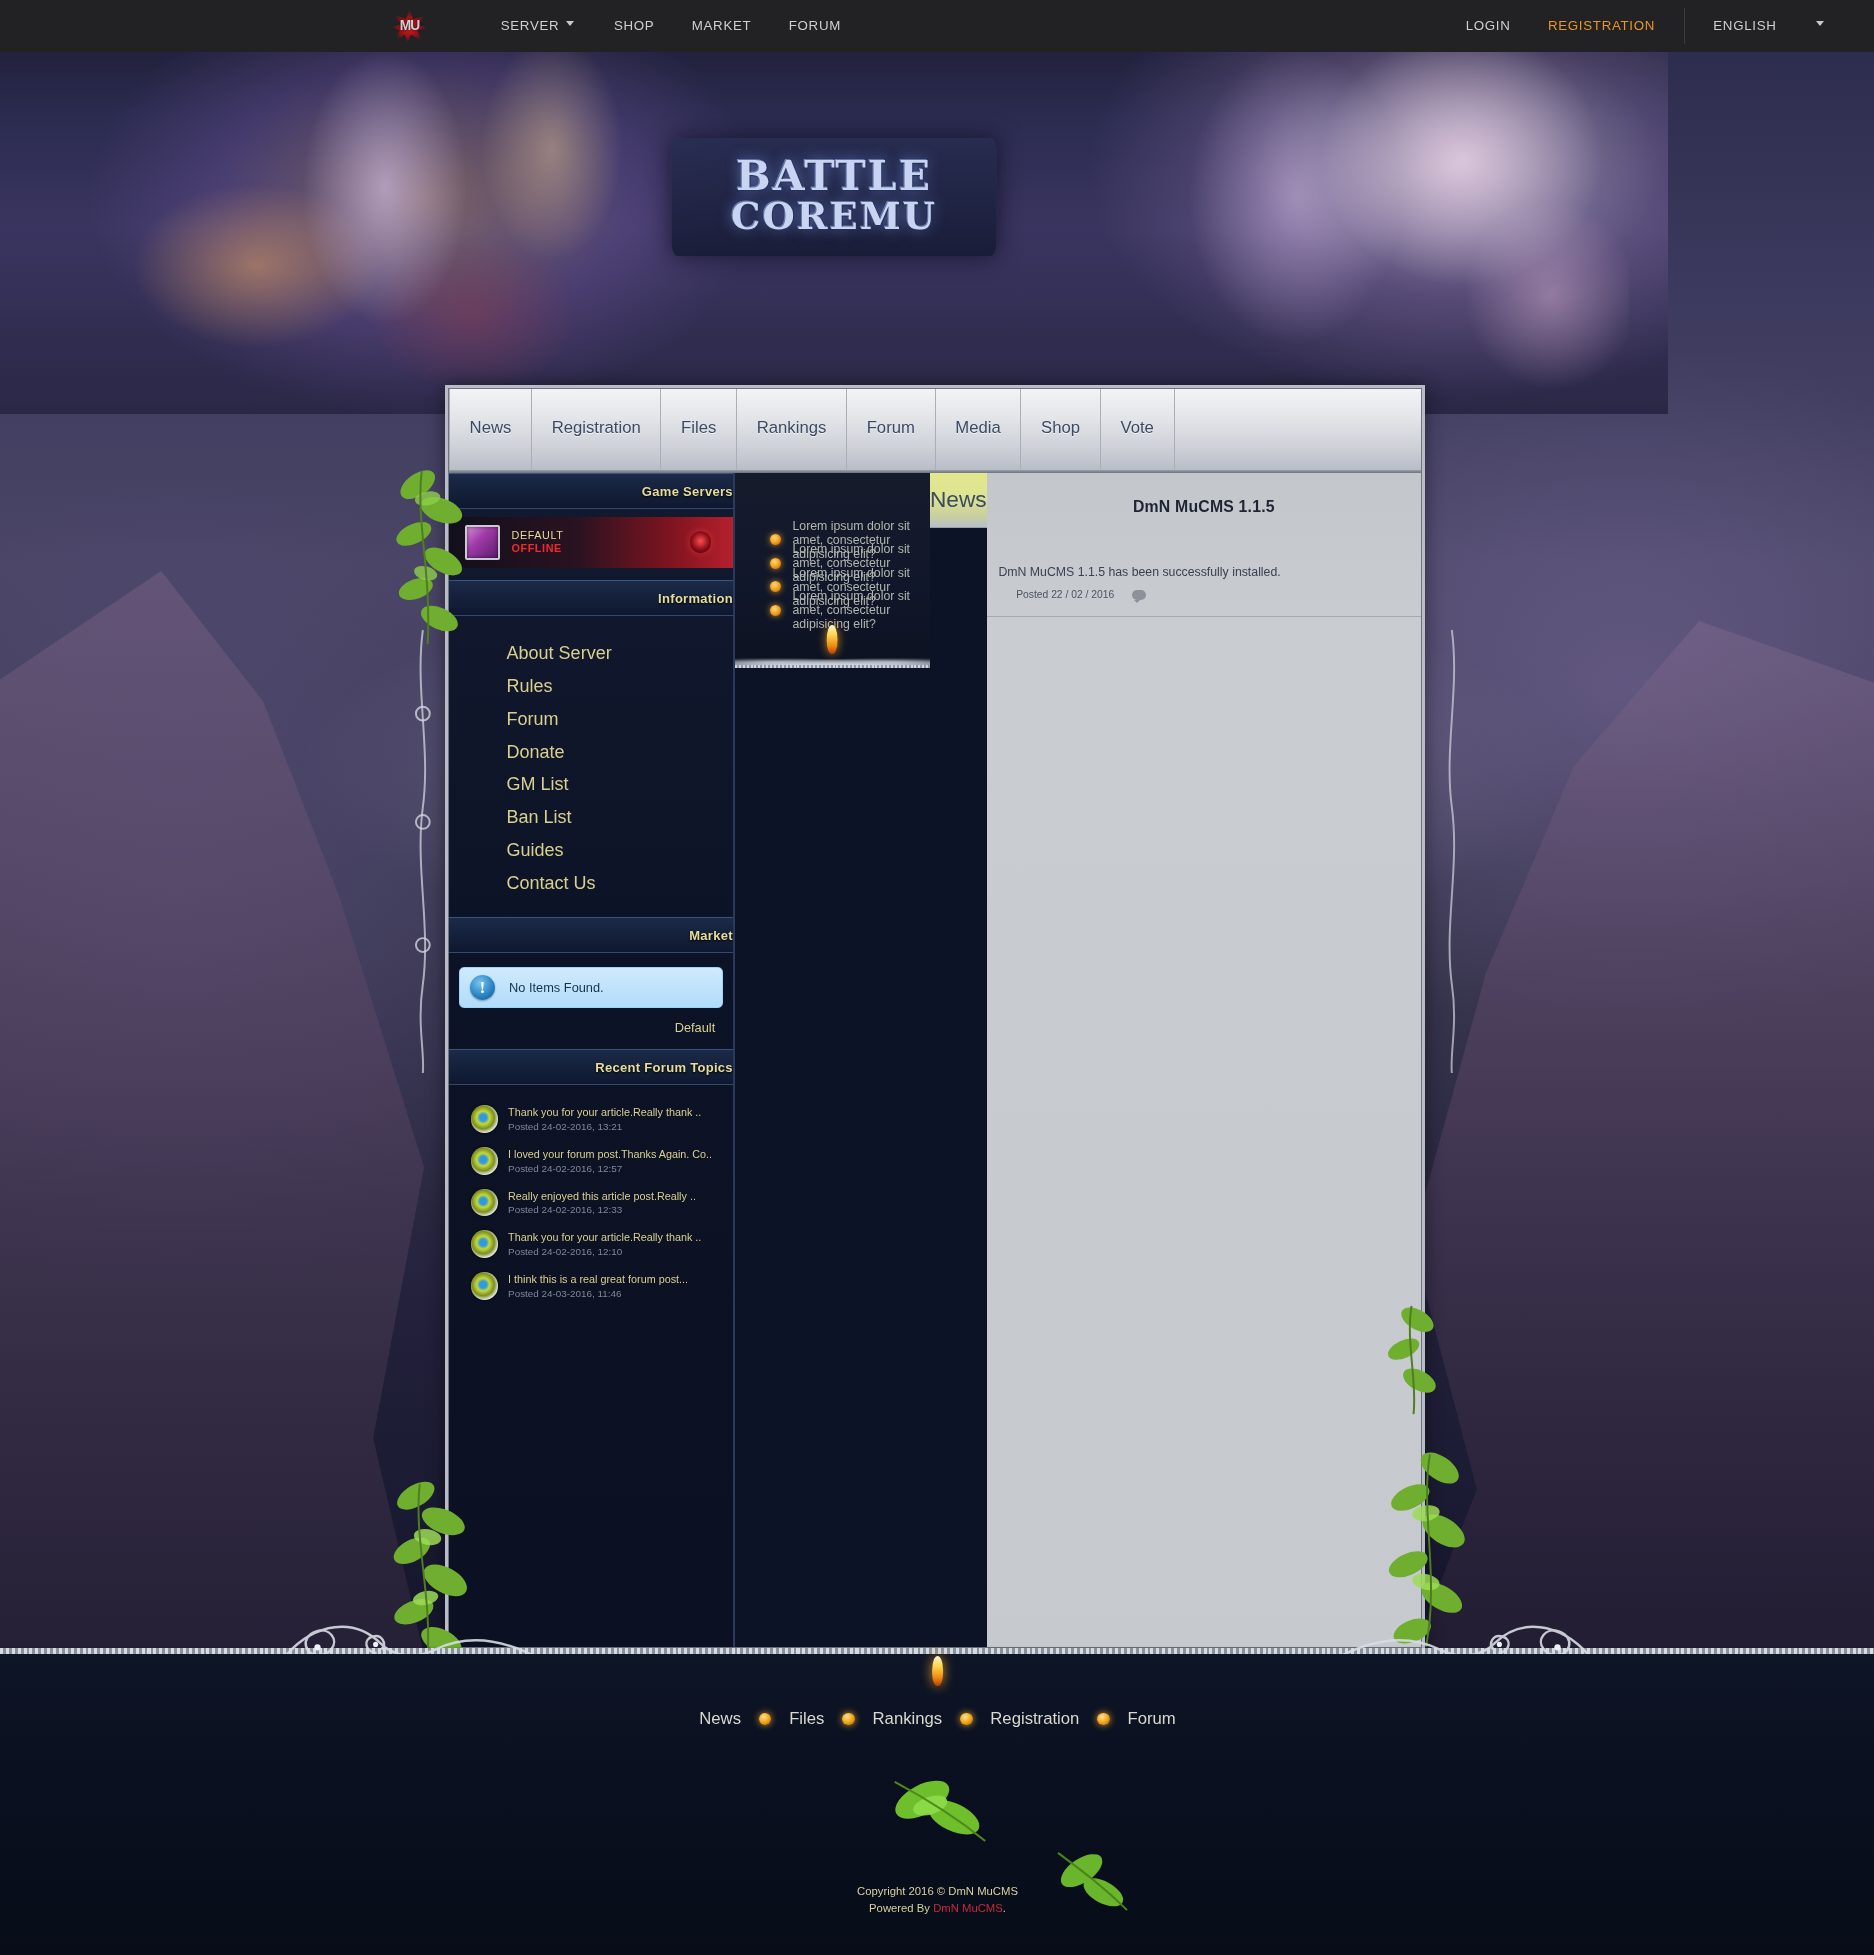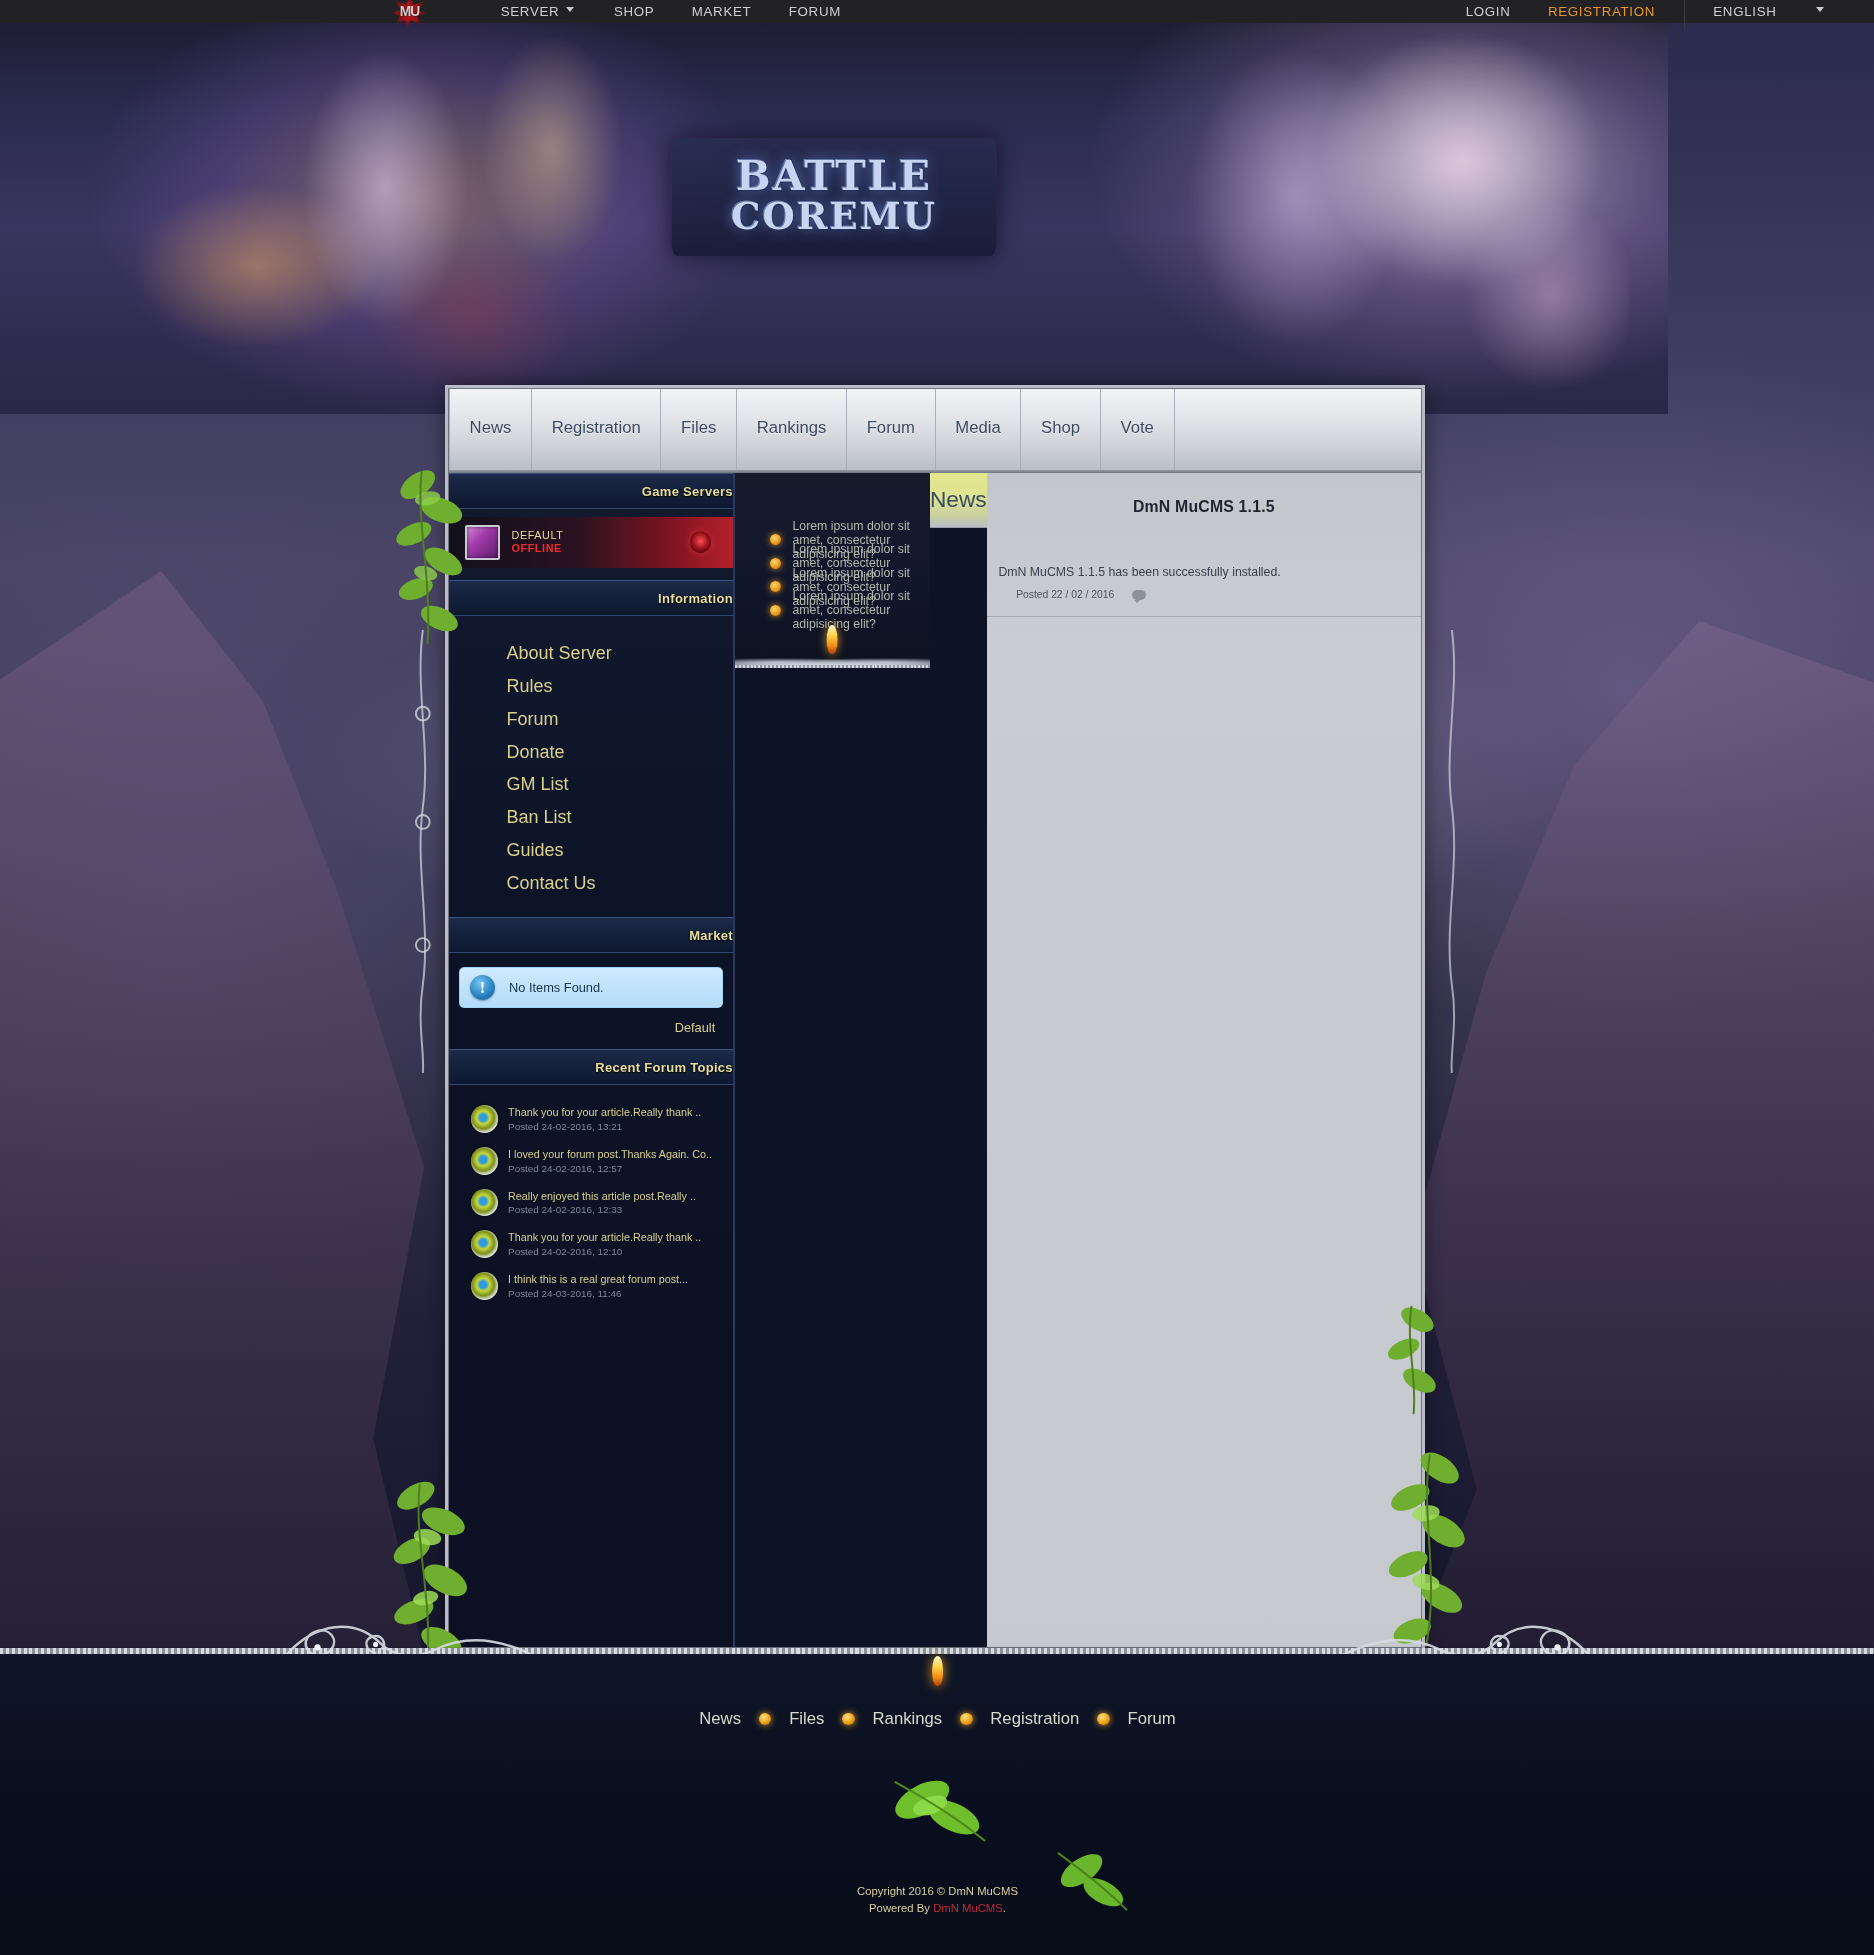--- a/index.html
+++ b/index.html
@@ -6,21 +6,21 @@
   html, body {
     width: 1875px; height: 1955px;
     font-family: "Liberation Sans", sans-serif;
     background: #0b1220;
     overflow: hidden;
   }
   .page { position: relative; width: 1875px; height: 1955px; overflow: hidden; }
 
   
   .topbar {
-    position: absolute; left: 0; top: 0; width: 1875px; height: 23px;
+    position: absolute; left: 0; top: 0; width: 1875px; height: 52px;
     background: #222224;
     z-index: 60;
     display: flex; align-items: center;
   }
   .topbar-left { display: flex; align-items: center; margin-left: 392px; gap: 0; }
   .mu-logo {
     width: 35px; height: 33px; position: relative; margin-right: 55px;
   }
   .mu-logo .star {
     position: absolute; left: 0; top: 0; width: 35px; height: 33px;

